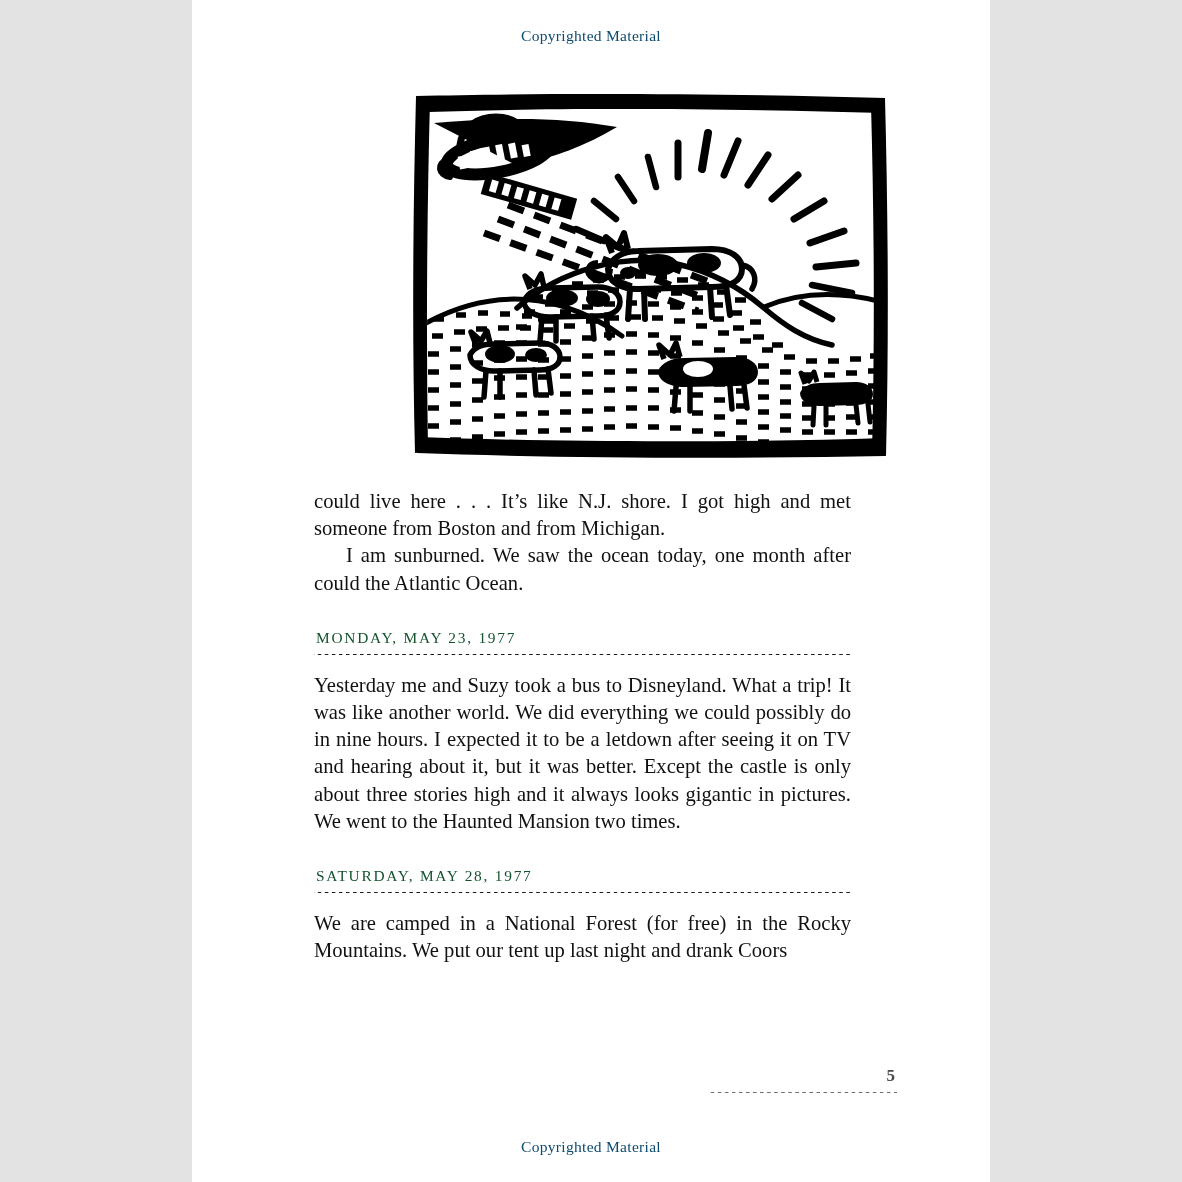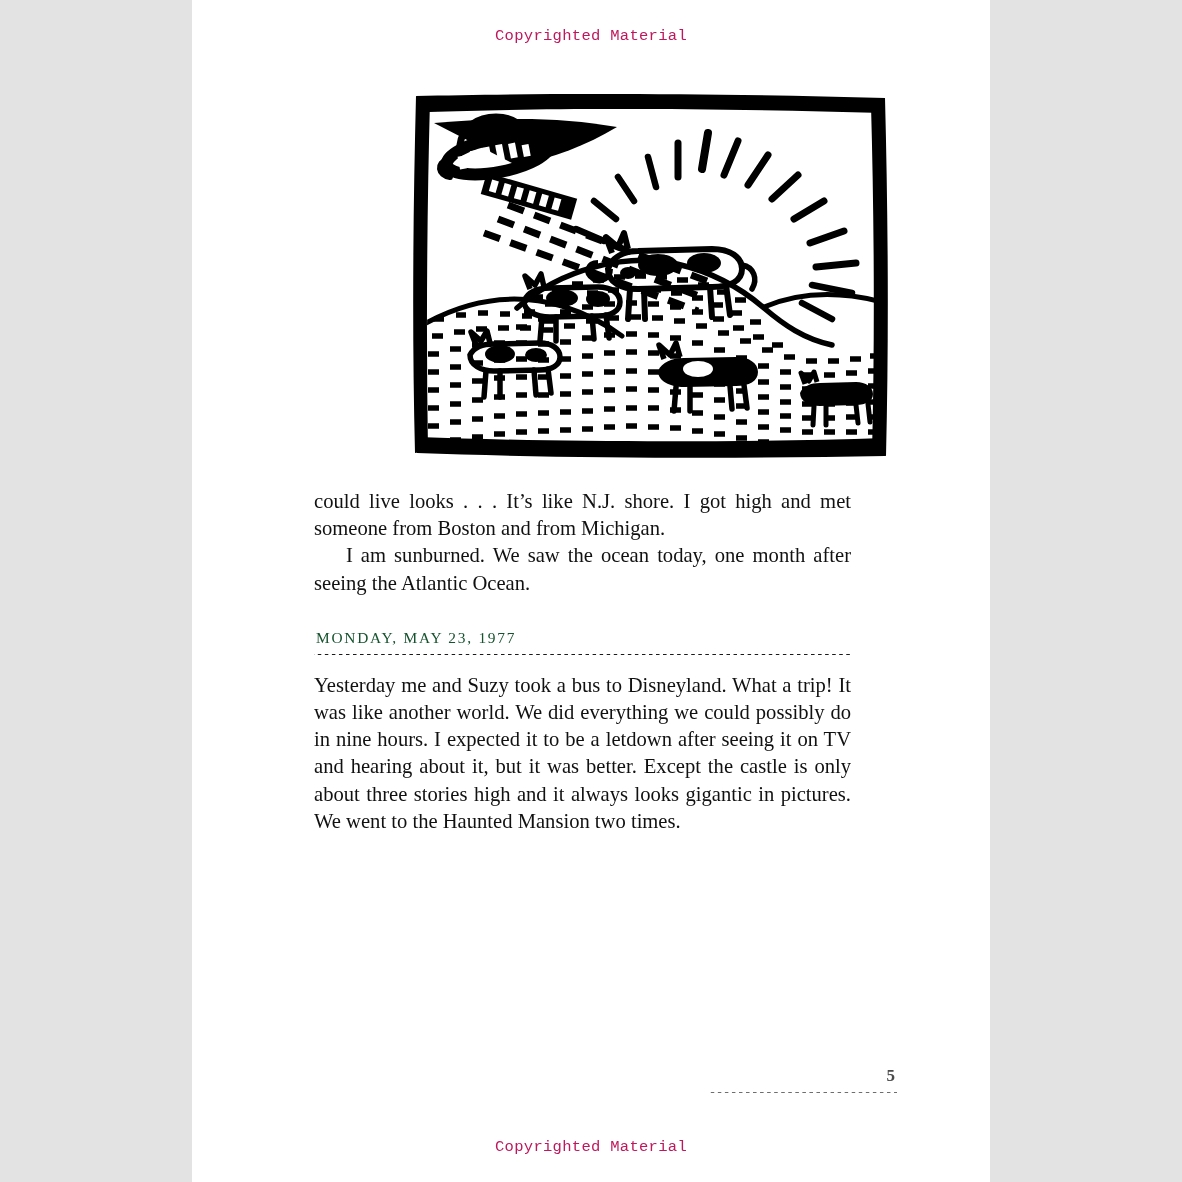--- a/index.html
+++ b/index.html
@@ -26,24 +26,24 @@
     top: 0;
     width: 798px;
     height: 1182px;
     background: #ffffff;
   }
   .watermark {
     position: absolute;
     left: 0;
     width: 798px;
     text-align: center;
-    font-family: Liberation Mono, monospace;
+    font-family: Liberation Serif, serif;
     font-size: 15.5px;
     letter-spacing: 0.3px;
-    color: #be185d;
+    color: #0c4a6e;
   }
   .watermark-top { top: 27px; }
   .watermark-bottom { top: 1138px; }
 
   
   .illustration-wrap {
     position: absolute;
     left: 220px;   
     top: 93px;
     width: 477px;
@@ -308,30 +308,35 @@
 
           <path d="M4 3 L 18 7 C 15 120, 14 240, 16 358 L 3 360 C 0 240, 1 120, 4 3 Z"></path>
 
           <path d="M473 5 C 476 120, 477 240, 474 363 L 460 360 C 463 240, 462 120, 459 12 Z"></path>
         </g>
       </svg>
     </div>
 
     <div class="text-column">
 
-      <p class="body-para">could live looks . . . It’s like N.J. shore. I got high and met someone from Boston and from Michigan.</p>
-
-      <p class="body-para indent">I am sunburned. We saw the ocean today, one month after seeing the Atlantic Ocean.</p>
+      <p class="body-para">could live here . . . It’s like N.J. shore. I got high and met someone from Boston and from Michigan.</p>
+
+      <p class="body-para indent">I am sunburned. We saw the ocean today, one month after could the Atlantic Ocean.</p>
 
       <div class="entry-block">
         <div class="date-heading">Monday, May 23, 1977</div>
         <div class="dot-rule"></div>
         <p class="body-para entry-body">Yesterday me and Suzy took a bus to Disneyland. What a trip! It was like another world. We did everything we could possibly do in nine hours. I expected it to be a letdown after seeing it on TV and hearing about it, but it was better. Except the castle is only about three stories high and it always looks gigantic in pictures. We went to the Haunted Mansion two times.</p>
       </div>
 
+      <div class="entry-block">
+        <div class="date-heading">Saturday, May 28, 1977</div>
+        <div class="dot-rule"></div>
+        <p class="body-para entry-body">We are camped in a National Forest (for free) in the Rocky Mountains. We put our tent up last night and drank Coors</p>
+      </div>
 
     </div>
 
     <div class="folio">
       <div class="folio-number">5</div>
       <div class="folio-rule"></div>
     </div>
 
     <div class="watermark watermark-bottom">Copyrighted Material</div>
 

